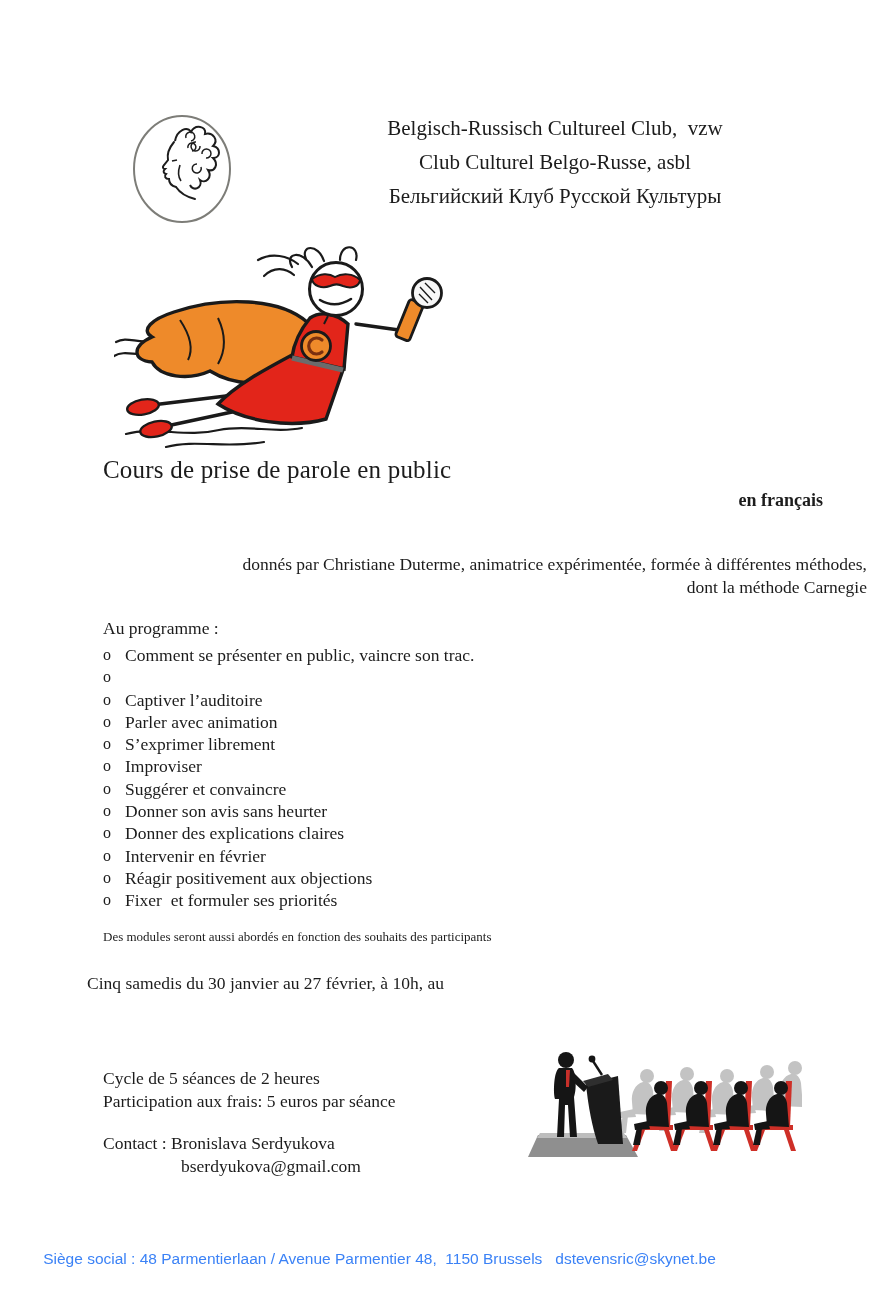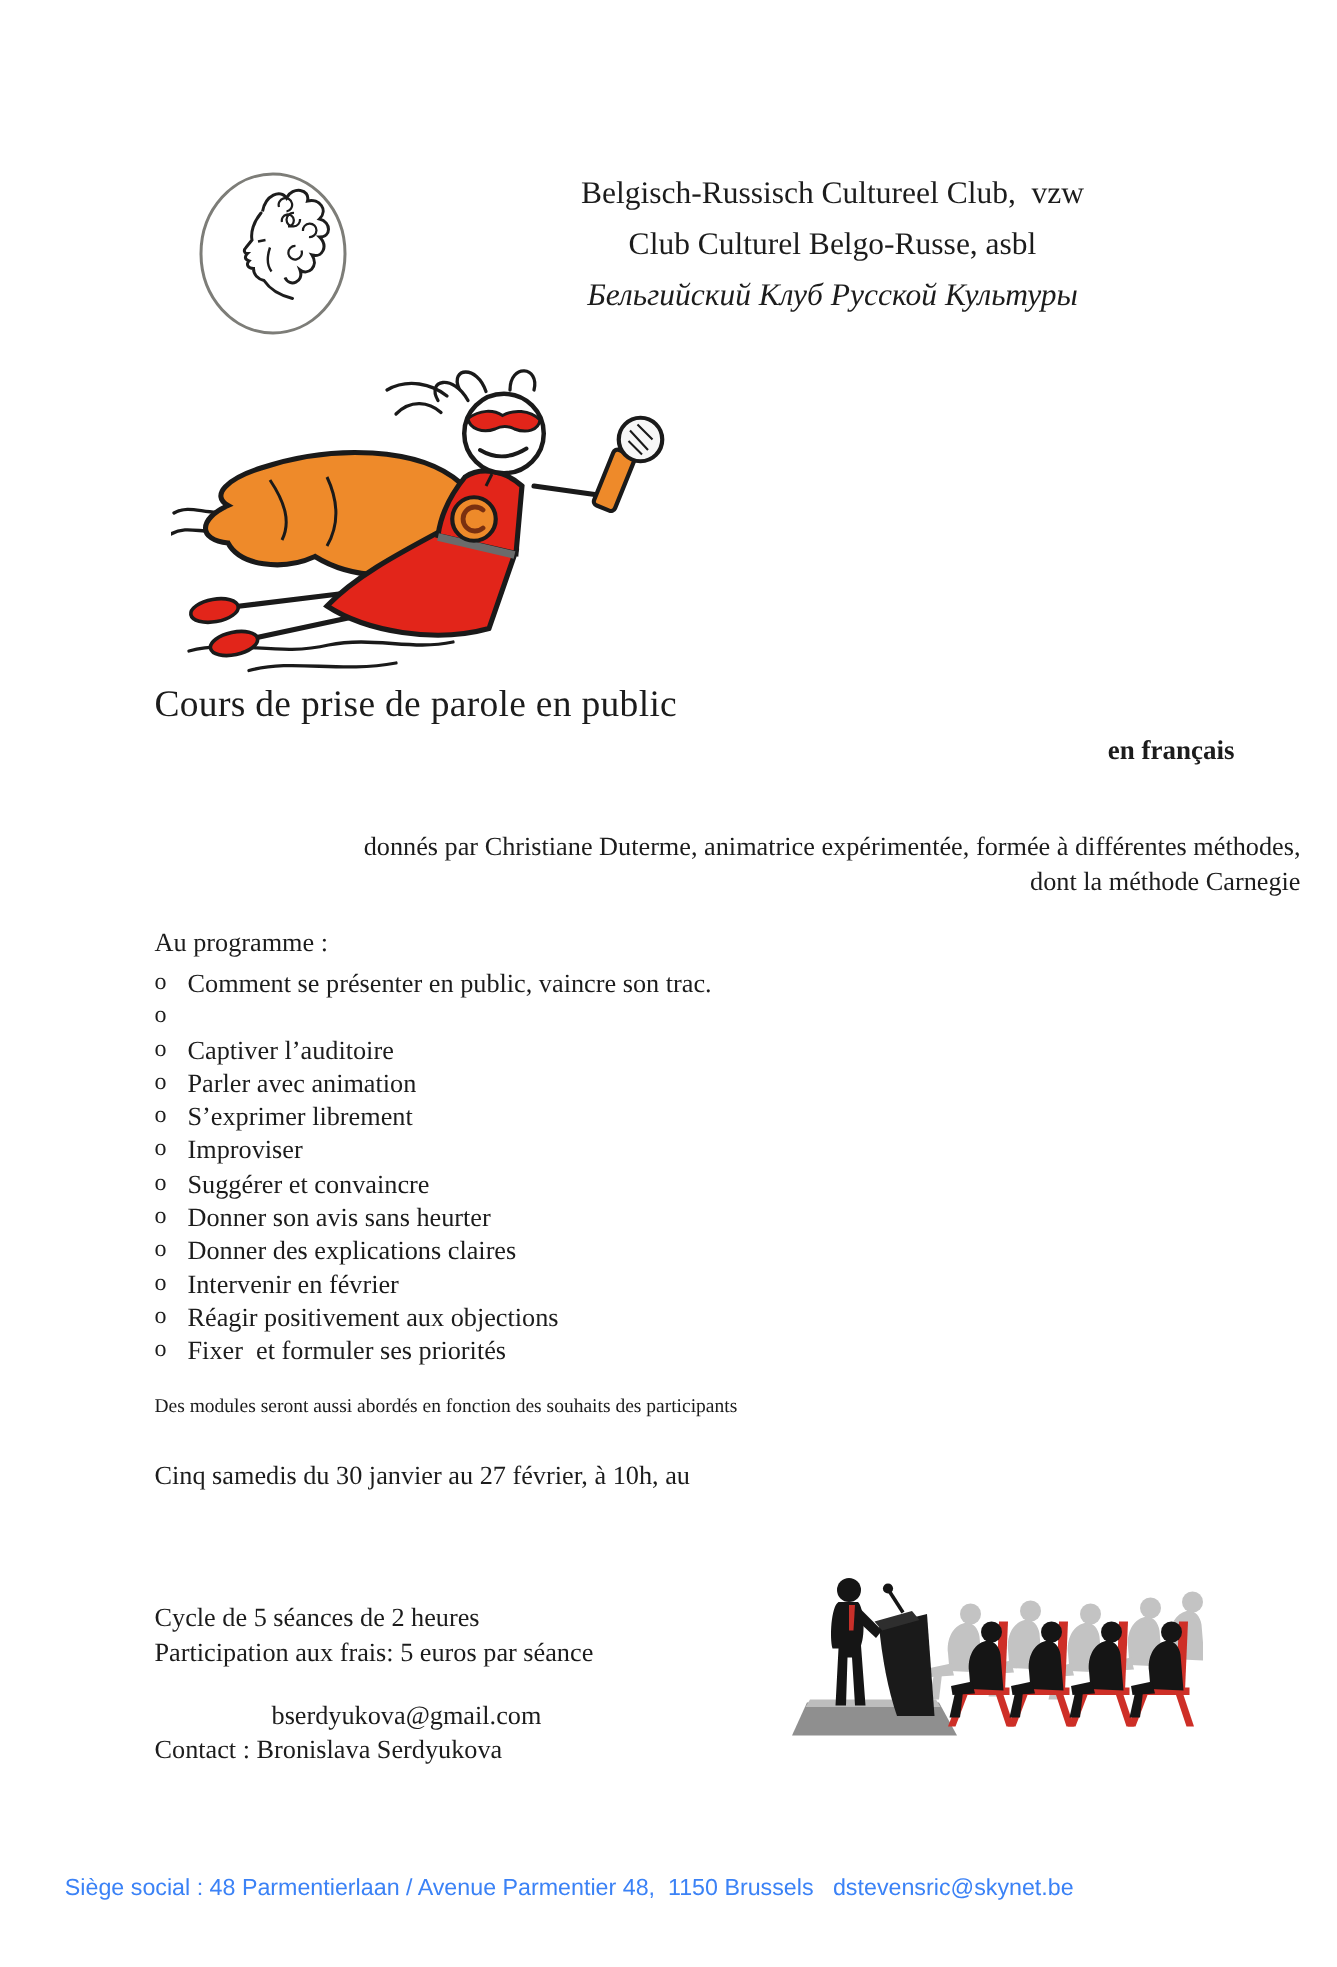--- a/index.html
+++ b/index.html
@@ -9,39 +9,39 @@
     background:#ffffff; color:#1c1c1c;
     font-family:"Liberation Serif","DejaVu Serif",serif;
     overflow:hidden;
   }
   .abs { position:absolute; }
   .pre { white-space:pre-wrap; }
 
   .logo-wrap   { left:130px; top:100px; width:104px; height:114px; }
   .header-text { left:296px; top:99px;  width:518px; text-align:center;
                  font-size:21px; line-height:34px; }
-  .header-ru   { font-style:italic; }
+  .header-ru   { }
 
   .hero-wrap   { left:114px; top:226px; width:354px; height:214px; }
 
   .course-title{ left:103px; top:444px; width:709px; 
                  font-size:25px; font-weight:normal; letter-spacing:0.2px; }
   .lang-note   { top:478px; right:68px; font-size:18px; font-weight:bold; }
 
   .intro       { left:48px; top:541px; width:819px; text-align:right;
                  font-size:17.5px; line-height:23px; }
 
   .program-heading { left:103px; top:606px; font-size:17.5px; }
   .program-list    { left:103px; top:632px; width:660px; font-size:17.5px; }
   .program-row     { display:flex; line-height:22.3px; }
   .bullet          { width:22px; flex:0 0 22px; font-size:16px; }
 
   .modules-note { left:103px; top:917px; font-size:13px; }
 
-  .schedule     { left:103px; top:961px; font-size:17.5px; }
+  .schedule     { left:87px; top:961px; font-size:17.5px; }
   .venue        { left:103px; top:984px; font-size:20.5px; font-weight:bold;
                   line-height:26.5px; }
 
   .cycle        { left:103px; top:1055px; font-size:17.5px; line-height:23px; }
 
   .contact      { left:103px; top:1120px; font-size:17.5px; line-height:23px; }
   .contact-email{ padding-left:78px; }
 
   .audience-wrap{ left:526px; top:1035px; width:276px; height:113px; }
 
@@ -177,22 +177,22 @@
   <div class="abs modules-note pre">Des modules seront aussi abordés en fonction des souhaits des participants</div>
 
   <div class="abs schedule pre">Cinq samedis du 30 janvier au 27 février, à 10h, au</div>
 
   <div class="abs cycle">
     <div class="pre">Cycle de 5 séances de 2 heures</div>
     <div class="pre">Participation aux frais: 5 euros par séance</div>
   </div>
 
   <div class="abs contact">
+    <div class="pre">Contact : Bronislava Serdyukova</div>
     <div class="pre contact-email">bserdyukova@gmail.com</div>
-    <div class="pre">Contact : Bronislava Serdyukova</div>
   </div>
 
   <svg class="abs audience-wrap" viewBox="0 0 276 113">
     <defs>
       <g id="sitter">
         <circle cx="19" cy="9" r="7"></circle>
         <path d="M15,15 C7,17 3,26 4,35 L5,47 L27,48 L25,24 C24,18 20,14 15,15 Z"></path>
         <path d="M6,42 L-8,45 L-7,51 L8,50 Z"></path>
         <path d="M-5,48 L-9,66 L-2,66 L0,49 Z"></path>
       </g>

